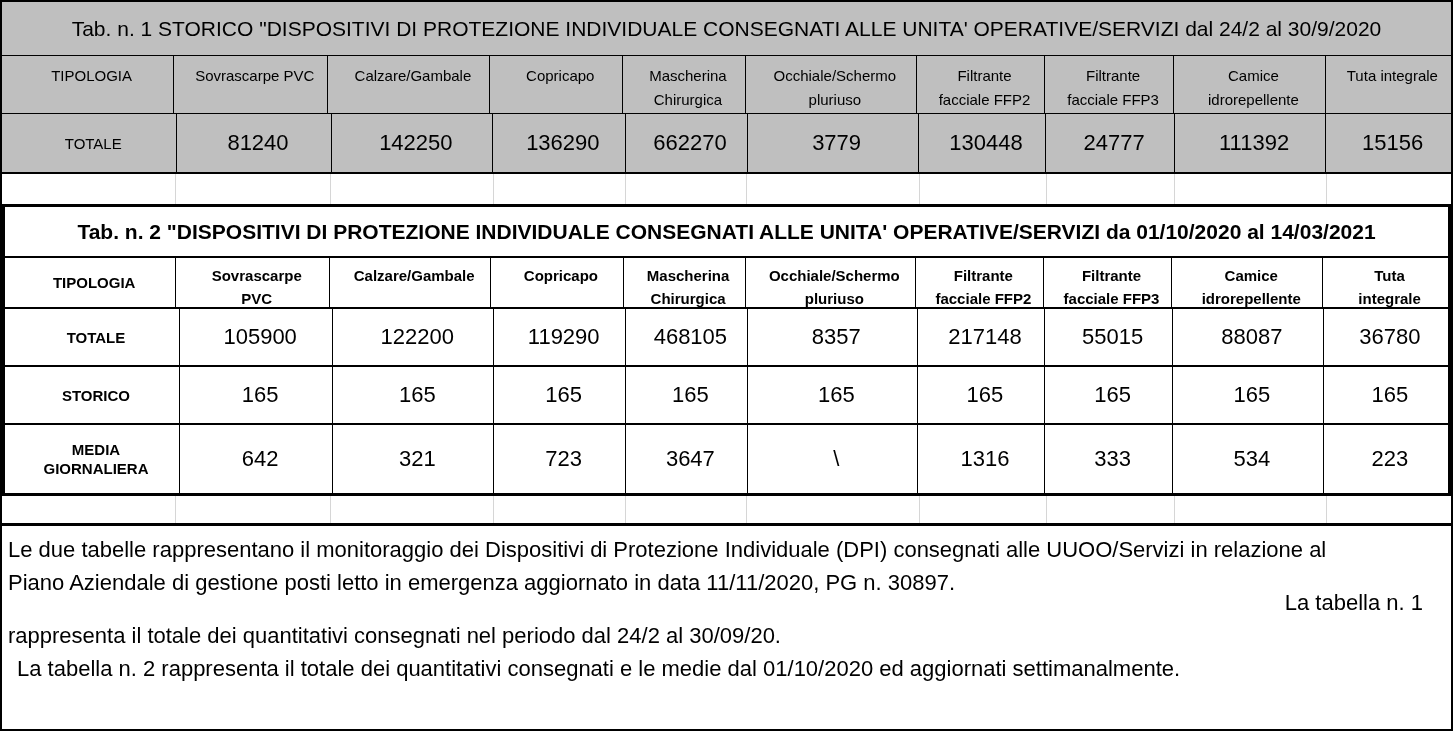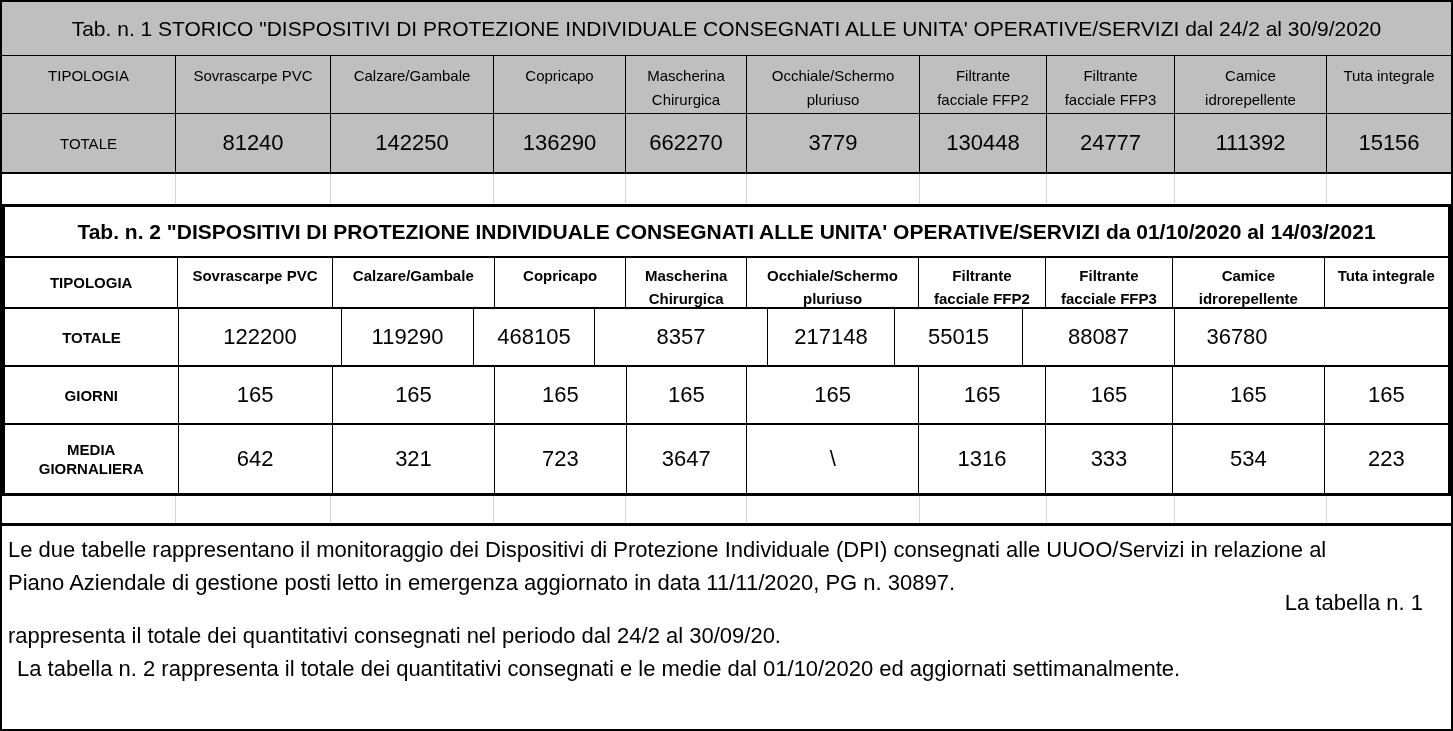--- a/index.html
+++ b/index.html
@@ -6,20 +6,21 @@
   .page {
     width:1453px; height:731px; box-sizing:border-box;
     border:2px solid #000; background:#fff; overflow:hidden;
     font-family:"Liberation Sans", sans-serif; color:#000;
   }
   .row { display:flex; }
   .cell {
     box-sizing:border-box; border-right:1px solid #000; height:100%;
     display:flex; align-items:center; justify-content:center;
     text-align:center;
+    margin-left:8px;
   }
   .cell:last-child { border-right:none; }
   .c0{width:174px}.c1{width:155px}.c2{width:163px}.c3{width:132px}.c4{width:121px}
   .c5{width:173px}.c6{width:127px}.c7{width:128px}.c8{width:152px}.c9{width:124px}
 
   
   .t1 { background:#bfbfbf; }
   .t1-title {
     height:53px; border-bottom:1px solid #000;
     display:flex; align-items:center; justify-content:center;
@@ -124,32 +125,33 @@
       <div class="cell c4 hcell">Mascherina Chirurgica</div>
       <div class="cell c5 hcell">Occhiale/Schermo pluriuso</div>
       <div class="cell c6 hcell">Filtrante facciale FFP2</div>
       <div class="cell c7 hcell">Filtrante facciale FFP3</div>
       <div class="cell c8 hcell">Camice idrorepellente</div>
       <div class="cell c9 hcell">Tuta integrale</div>
     </div>
 
     <div class="row drow">
       <div class="cell c0 label">TOTALE</div>
+      <div class="cell c1 num">105900</div>
       <div class="cell c2 num">122200</div>
       <div class="cell c3 num">119290</div>
       <div class="cell c4 num">468105</div>
       <div class="cell c5 num">8357</div>
       <div class="cell c6 num">217148</div>
       <div class="cell c7 num">55015</div>
       <div class="cell c8 num">88087</div>
       <div class="cell c9 num">36780</div>
     </div>
 
     <div class="row drow">
-      <div class="cell c0 label">GIORNI</div>
+      <div class="cell c0 label">STORICO</div>
       <div class="cell c1 num">165</div>
       <div class="cell c2 num">165</div>
       <div class="cell c3 num">165</div>
       <div class="cell c4 num">165</div>
       <div class="cell c5 num">165</div>
       <div class="cell c6 num">165</div>
       <div class="cell c7 num">165</div>
       <div class="cell c8 num">165</div>
       <div class="cell c9 num">165</div>
     </div>

